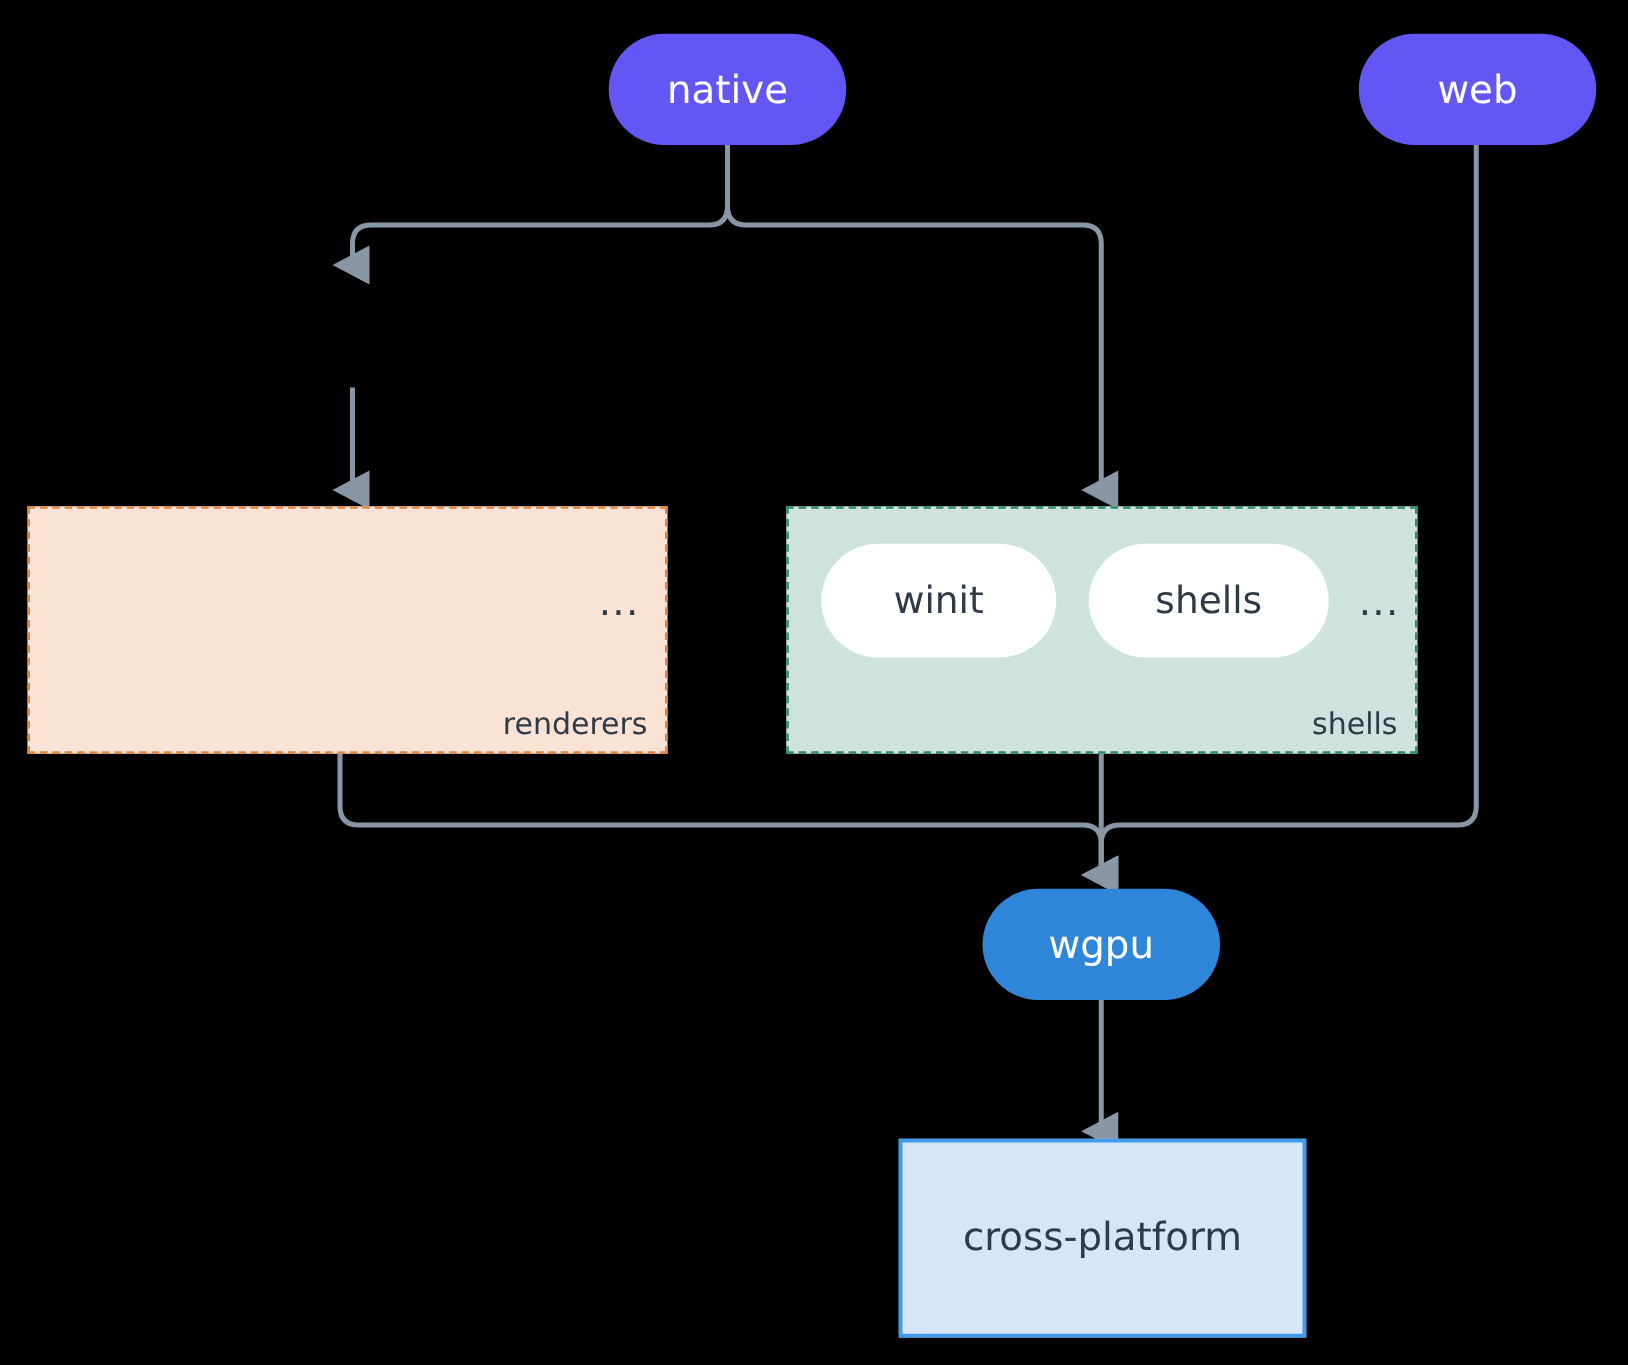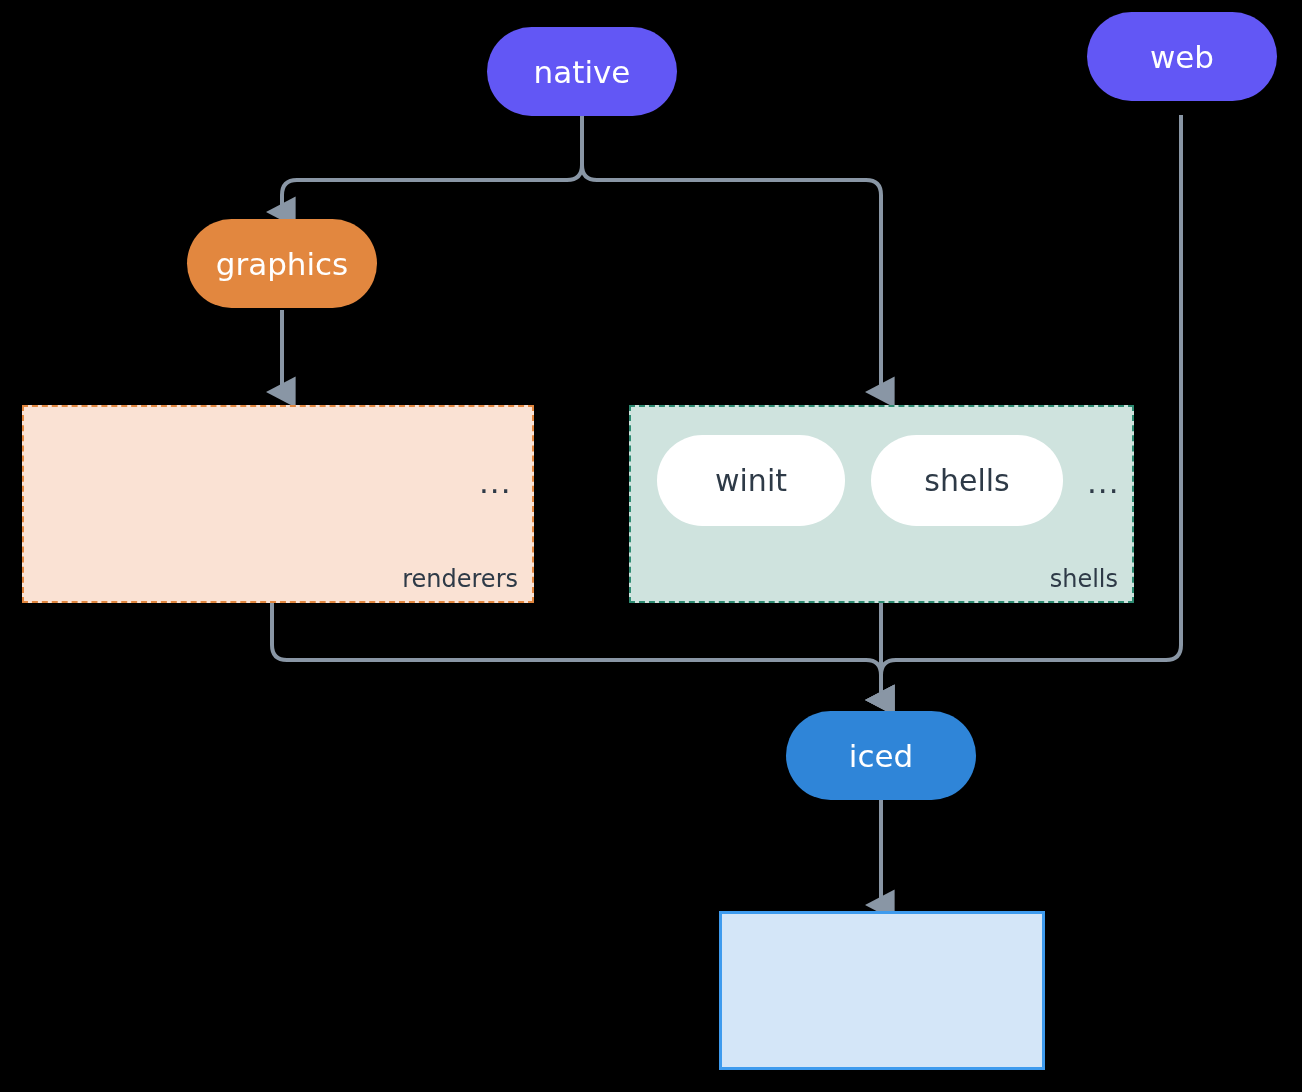--- a/index.html
+++ b/index.html
@@ -119,44 +119,42 @@
 
     <path d="M1181,115 L1181,645 Q1181,660 1166,660 L896,660 Q881,660 881,675 L881,700" fill="none" stroke="#8996A5" stroke-width="4" marker-end="url(#arrowhead)"></path>
 
     <path d="M881,800 L881,905" fill="none" stroke="#8996A5" stroke-width="4" marker-end="url(#arrowhead)"></path>
   </svg>
 
   <div class="node pill pill-purple" style="left:487px; top:27px; width:190px; height:89px;">
     <span>native</span>
   </div>
 
-  <div class="node pill pill-purple" style="left:1087px; top:12px; width:190px; height:89px;">
+  <div class="node pill pill-purple" style="left:1087px; top:27px; width:190px; height:89px;">
     <span>web</span>
   </div>
 
-  <div class="node pill pill-orange" style="left:187px; top:219px; width:190px; height:89px;">
-    <span>graphics</span>
-  </div>
 
   <div class="cluster cluster-renderers" style="left:22px; top:405px; width:512px; height:198px;">
     <div class="ellipsis" style="left:455px; top:57px;">...</div>
     <div class="cluster-label">renderers</div>
   </div>
 
   <div class="cluster cluster-shells" style="left:629px; top:405px; width:505px; height:198px;text-align:right;">
     <div class="node pill-white" style="left:26px; top:28px; width:188px; height:91px;">
       <span>winit</span>
     </div>
     <div class="node pill-white" style="left:240px; top:28px; width:192px; height:91px;">
       <span>shells</span>
     </div>
     <div class="ellipsis" style="left:456px; top:57px;">...</div>
     <div class="cluster-label">shells</div>
   </div>
 
   <div class="node pill pill-blue" style="left:786px; top:711px; width:190px; height:89px;">
-    <span>iced</span>
+    <span>wgpu</span>
   </div>
 
   <div class="appbox" style="left:719px; top:911px; width:326px; height:159px;">
+    <div>cross-platform</div>
   </div>
 
 </div>
 
 </body></html>

